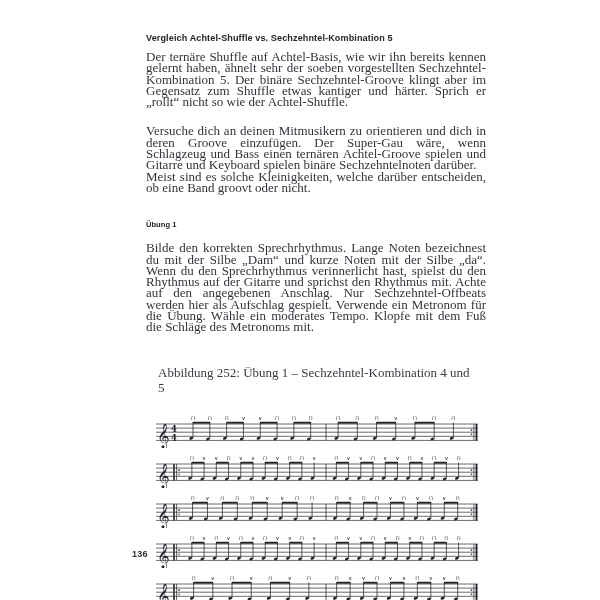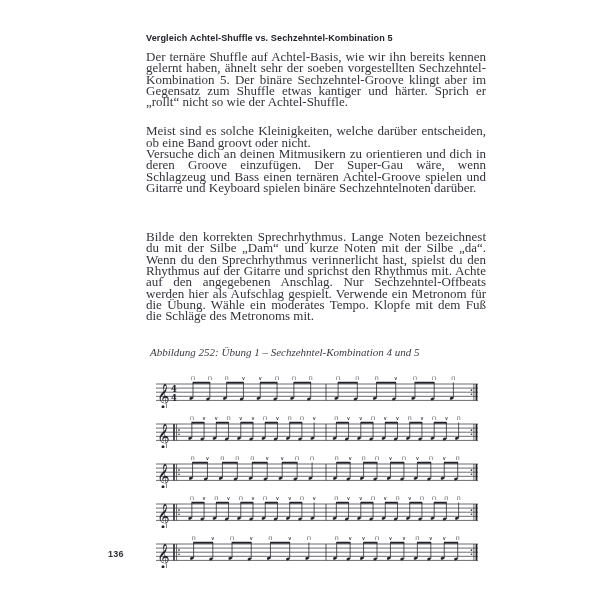--- a/index.html
+++ b/index.html
@@ -53,41 +53,40 @@
     margin: 0;
     color: #33333c;
     -webkit-hyphens: auto;
     hyphens: auto;
   }
   .gap-sm { height: 7px; }
   .gap-md { height: 11px; }
   .gap-lg { height: 20px; }
   .gap-xl { height: 27px; }
   p.caption {
-    font-size: 11px;
-    font-style: italic;
+    font-size: 13px;
     color: #3a3a44;
-    margin: 4px;
+    margin: 12px;
     line-height: 1.2;
   }
   
   .score {
     margin-top: 9px;
   }
   .system {
     position: relative;
     height: 40px;
     width: 340px;
   }
   svg.staff-svg {
     display: block;
   }
   .pagenum {
     position: absolute;
-    left: 108px;
+    left: 132px;
     top: 549px;
     font-family: "Liberation Sans", "DejaVu Sans", sans-serif;
     font-size: 9px;
     font-weight: bold;
     color: #30303a;
     letter-spacing: 0.3px;
   }
 </style>
 </head>
 <body>
@@ -98,27 +97,28 @@
 
     <h2 class="section-head">Vergleich Achtel-Shuffle vs. Sechzehntel-Kombination 5</h2>
 
     <p class="body">Der ternäre Shuffle auf Achtel-Basis, wie wir ihn bereits kennen gelernt haben, ähnelt sehr der soeben vorgestellten Sechzehntel-Kombination 5. Der binäre Sechzehntel-Groove klingt aber im Gegensatz zum Shuffle etwas kantiger und härter. Sprich er „rollt“ nicht so wie der Achtel-Shuffle.</p>
 
     <div class="gap-sm"></div>
 
 
     <div class="gap-md"></div>
 
+    <p class="body">Versuche dich an deinen Mitmusikern zu orientieren und dich in deren Groove einzufügen. Der Super-Gau wäre, wenn Schlagzeug und Bass einen ternären Achtel-Groove spielen und Gitarre und Keyboard spielen binäre Sechzehntelnoten darüber.</p>
+
     <p class="body">Meist sind es solche Kleinigkeiten, welche darüber entscheiden, ob eine Band groovt oder nicht.</p>
 
-    <p class="body">Versuche dich an deinen Mitmusikern zu orientieren und dich in deren Groove einzufügen. Der Super-Gau wäre, wenn Schlagzeug und Bass einen ternären Achtel-Groove spielen und Gitarre und Keyboard spielen binäre Sechzehntelnoten darüber.</p>
-
     <div class="gap-xl"></div>
 
 
+    <h3 class="sub-head">Übung 1</h3>
 
 
     <div class="gap-md"></div>
 
     <p class="body">Bilde den korrekten Sprechrhythmus. Lange Noten bezeichnest du mit der Silbe „Dam“ und kurze Noten mit der Silbe „da“. Wenn du den Sprechrhythmus verinnerlicht hast, spielst du den Rhythmus auf der Gitarre und sprichst den Rhythmus mit. Achte auf den angegebenen Anschlag. Nur Sechzehntel-Offbeats werden hier als Aufschlag gespielt. Verwende ein Metronom für die Übung. Wähle ein moderates Tempo. Klopfe mit dem Fuß die Schläge des Metronoms mit.</p>
 
     <div class="gap-lg"></div>
 
     <p class="caption">Abbildung 252: Übung 1 – Sechzehntel-Kombination 4 und 5</p>
 

